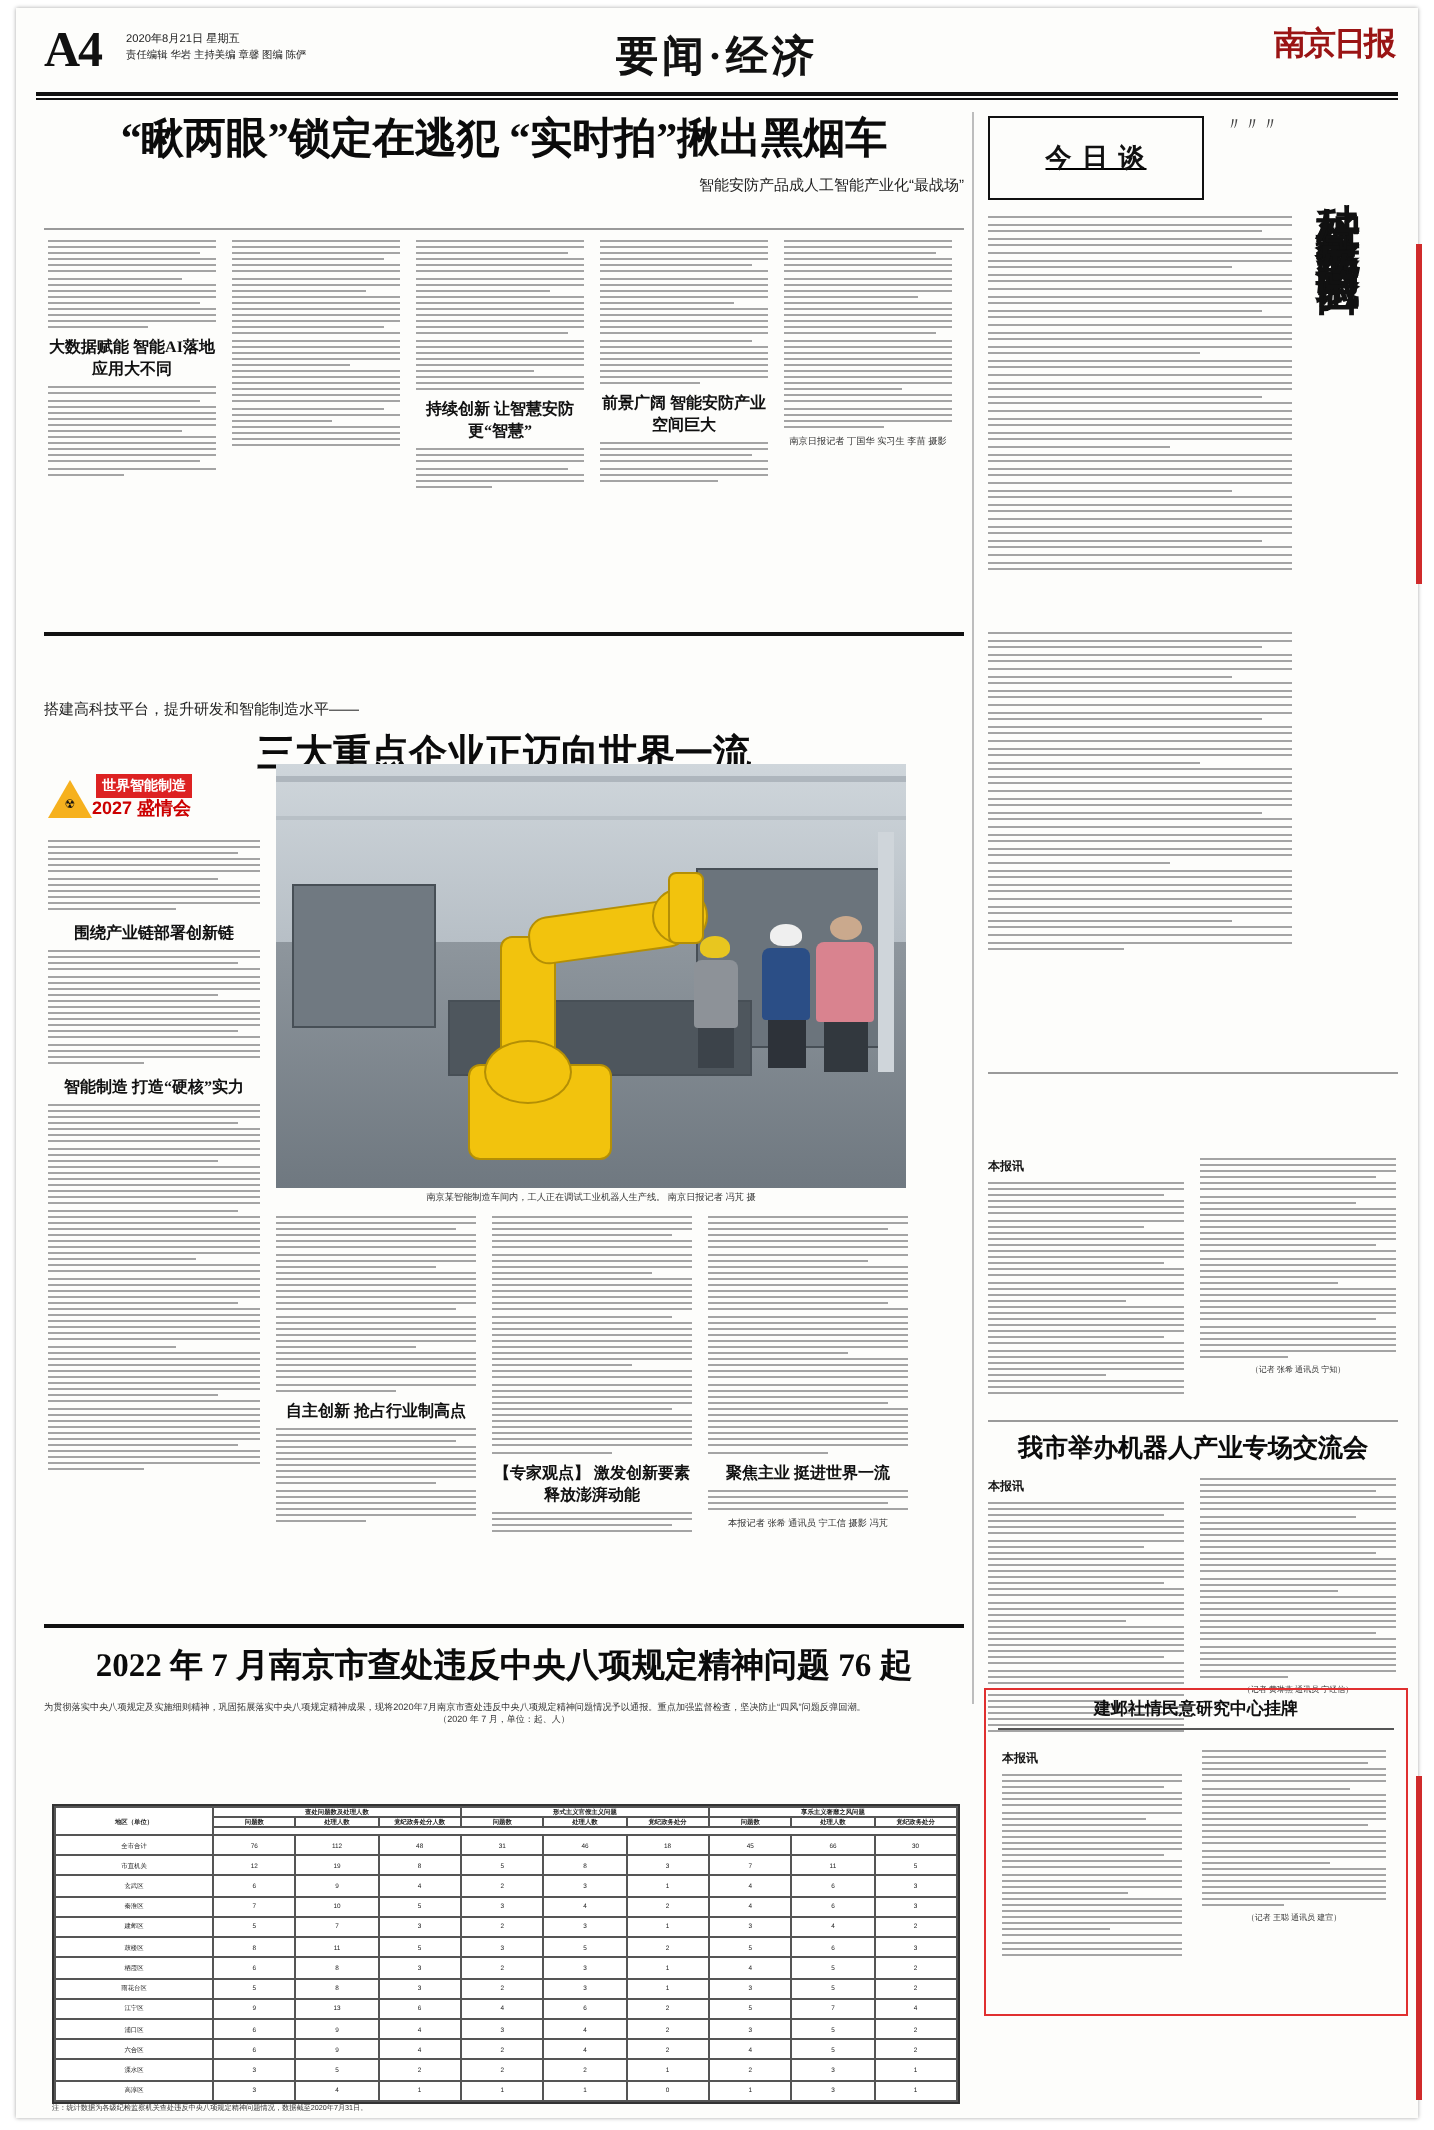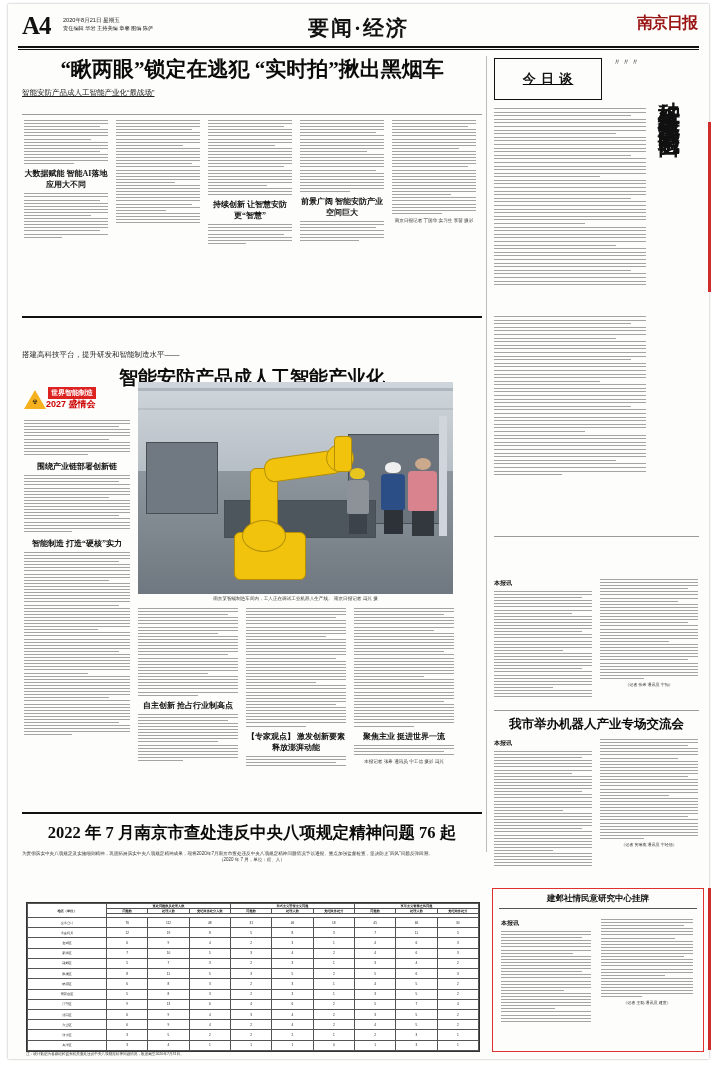--- a/index.html
+++ b/index.html
@@ -29,21 +29,21 @@
   }
   .rule{position:absolute;left:10px;top:42px;width:681px;height:0;border-top:2px solid #111;}
   .rule.thin{border-top:1px solid #111;top:45px;}
 
   
   .colblock{position:absolute;}
   .hl1{
     font-family:"Liberation Serif",serif;font-weight:bold;color:#0b0b0b;
     text-align:center;
   }
-  .kicker{font-size:7.5px;color:#222;text-align:left;text-decoration:underline;}
+  .kicker{font-size:7.5px;color:#222;text-align:right;}
   .lines{overflow:hidden;}
   .lines .ln{
     height:1px;background:#6d6d6d;margin-bottom:2.6px;opacity:.62;
   }
   .lines.dense .ln{margin-bottom:2.1px;}
   .lines .ln.s80{width:80%}
   .lines .ln.s90{width:90%}
   .lines .ln.s60{width:60%}
   .lines .ln.s45{width:45%}
   .lines .ln.s70{width:70%}
@@ -302,21 +302,21 @@
         <div class="ln"></div>
         <div class="ln"></div>
       <div class="ln s60"></div>
       <div class="cap" style="margin-top:4px;">南京日报记者 丁国华 实习生 李苗 摄影</div>
     </div>
 
     <div class="hrule" style="left:14px;top:312px;width:460px;border-top:2px solid #111;"></div>
 
     <div class="colblock" style="left:14px;top:320px;width:460px;margin-top:26px;">
       <div style="font-size:7.5px;color:#222;">搭建高科技平台，提升研发和智能制造水平——</div>
-      <div class="hl1" style="font-size:19px;line-height:24px;margin-top:6px;">智能安防产品成人工智能产业化</div>
+      <div class="hl1" style="font-size:19px;line-height:24px;margin-top:6px;">三大重点企业正迈向世界一流</div>
     </div>
 
     <div class="colblock" style="left:16px;top:382px;width:106px;">
       <div class="logo" style="position:relative;height:30px;">
         <div class="tri" style="position:absolute;left:0;top:4px;"></div>
         <div style="position:absolute;left:3px;top:12px;width:16px;height:9px;color:#111;font-size:6px;text-align:center;">☢</div>
         <div class="red">世界智能制造</div>
         <div class="yr">2027 盛情会</div>
       </div>
       <div class="lines dense" style="margin-top:4px;">
@@ -1056,21 +1056,21 @@
         <div class="ln"></div>
         <div class="ln"></div>
         <div class="ln"></div>
         <div class="ln"></div>
       <div class="ln"></div>
         <div class="ln"></div>
         <div class="ln s45"></div>
       <div class="cap" style="font-size:4px;margin-top:3px;">（记者 黄琳燕 通讯员 宁经信）</div>
     </div>
 
-    <div class="redbox" style="left:484px;top:884px;width:210px;height:162px;">
+    <div class="redbox" style="left:484px;top:840px;width:210px;height:162px;">
       <div class="bx-title">建邺社情民意研究中心挂牌</div>
       <div style="position:absolute;left:8px;top:30px;width:90px;" class="lines dense">
         <div style="font-size:6px;font-weight:bold;color:#111;margin-bottom:3px;">本报讯</div>
         <div class="ln"></div>
           <div class="ln"></div>
           <div class="ln s90"></div>
           <div class="ln"></div>
           <div class="ln"></div>
         <div class="ln"></div>
           <div class="ln"></div>

